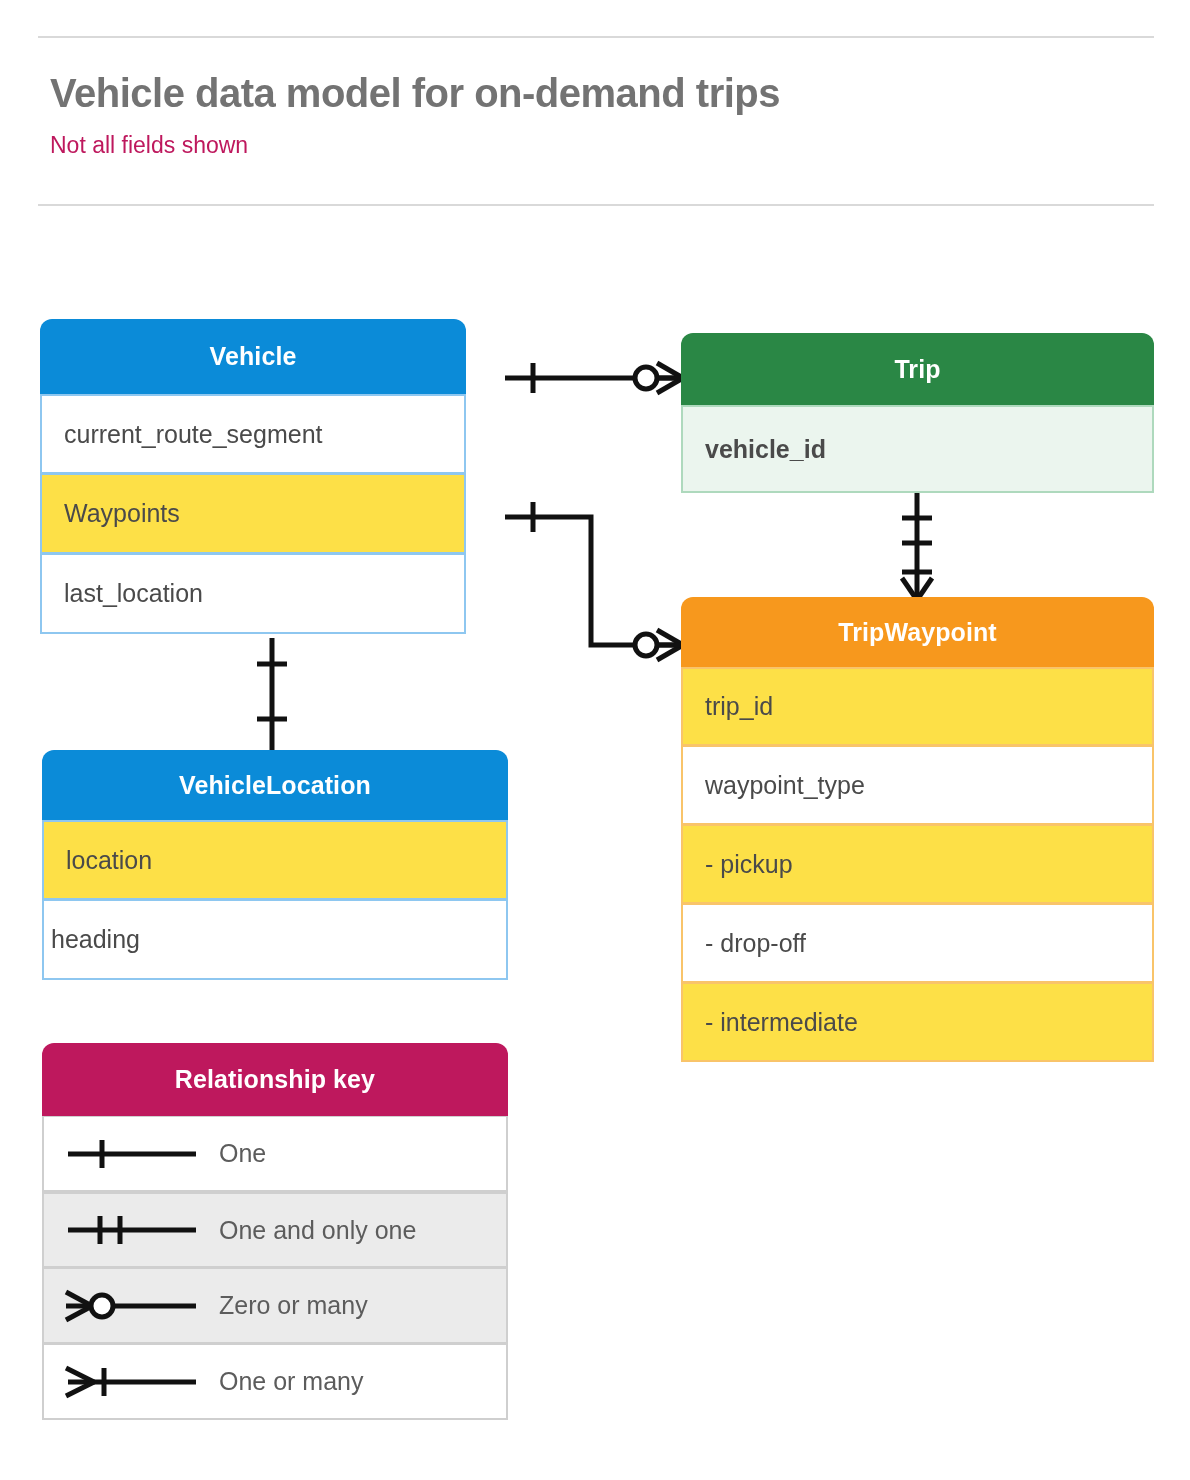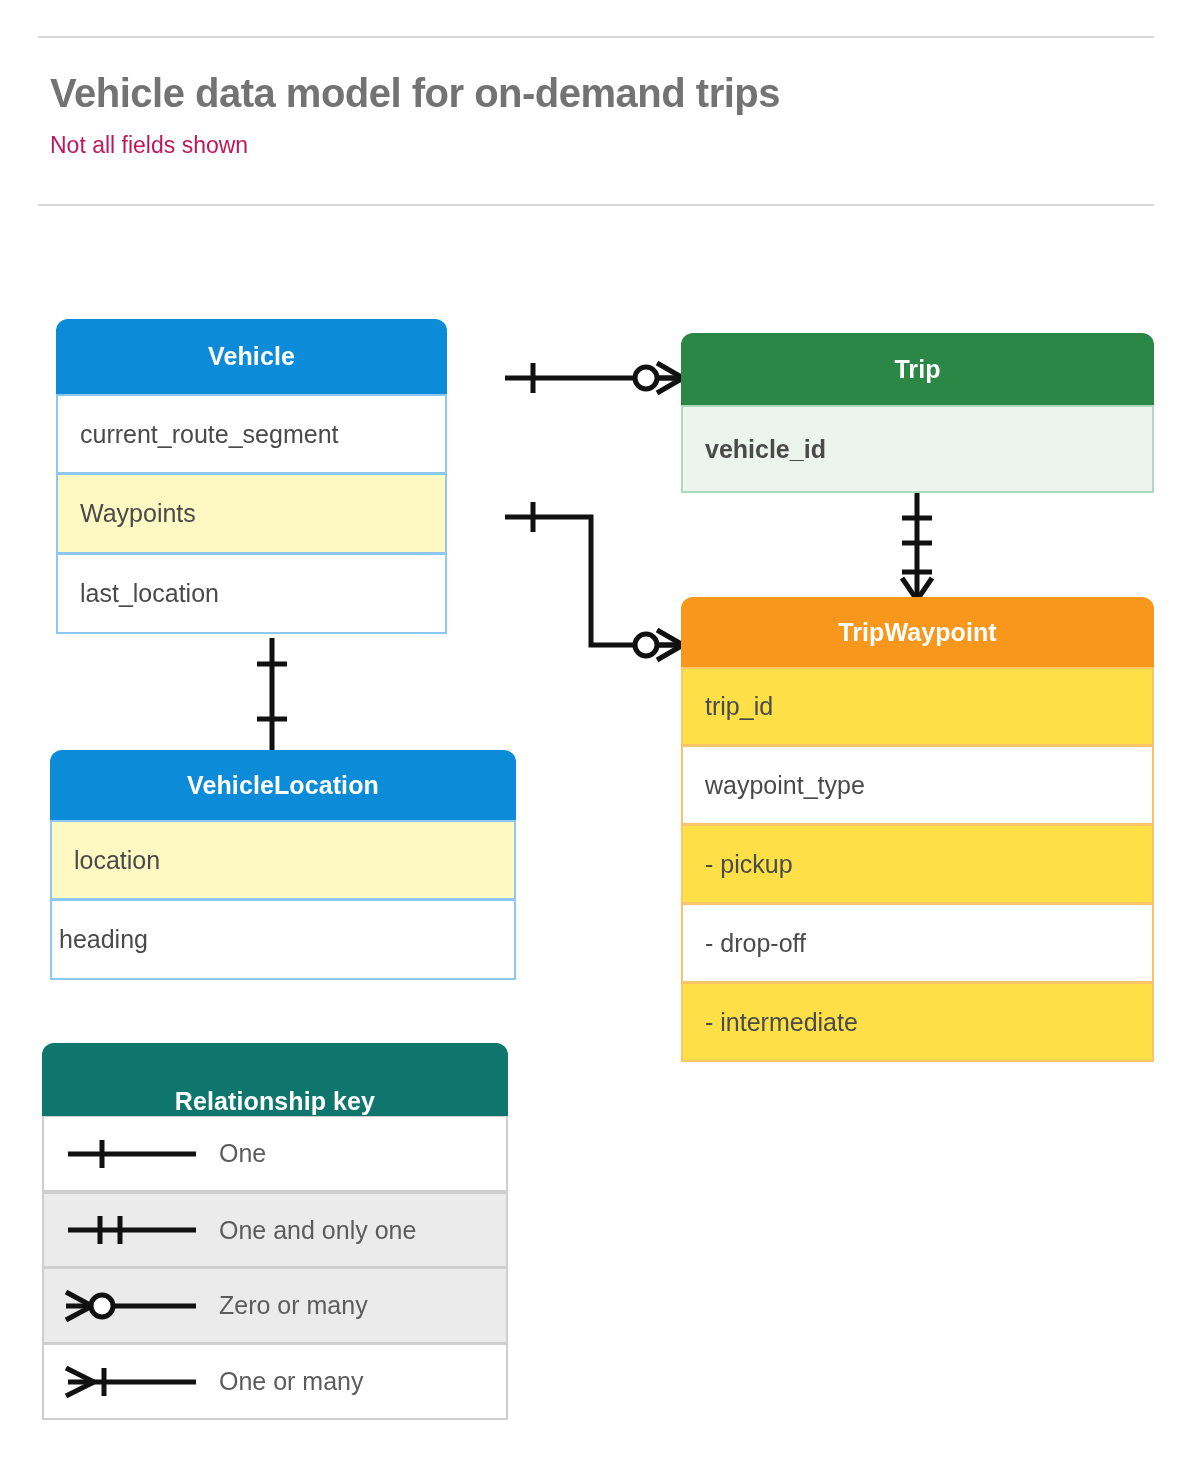--- a/index.html
+++ b/index.html
@@ -70,34 +70,34 @@
     padding-left: 22px;
     color: #4a4a4a;
     border-style: solid;
     border-width: 1px 2px 2px 2px;
   }
   .entity-row.first { border-top-width: 2px; }
 
   
   .t-blue .entity-header { background: #0b8bd8; }
   .t-blue .entity-row    { border-color: #8ec7f0; background: #ffffff; }
-  .t-blue .entity-row.alt{ background: #fef9c3; }
+  .t-blue .entity-row.alt{ background: #fde047; }
 
   
   .t-green .entity-header { background: #2a8745; }
   .t-green .entity-row    { border-color: #aed9bd; background: #ffffff; font-weight: bold; }
   .t-green .entity-row.alt{ background: #ebf5ee; }
 
   
   .t-orange .entity-header { background: #f7981d; }
   .t-orange .entity-row    { border-color: #f9c46a; background: #ffffff; }
   .t-orange .entity-row.alt{ background: #fde047; }
 
   
-  .t-grey .entity-header { background: #0f766e; align-items: flex-end; }
+  .t-grey .entity-header { background: #be185d; }
   .t-grey .entity-row    { border-color: #cfcfcf; background: #ffffff; padding-left: 0; }
   .t-grey .entity-row.alt{ background: #ebebeb; }
 
   
   .legend-sym {
     width: 175px;
     flex: 0 0 175px;
     display: flex;
     align-items: center;
     justify-content: center;
@@ -158,21 +158,21 @@
 
     <g>
       <line x1="272" y1="638" x2="272" y2="752"></line>
       <line x1="257" y1="664" x2="287" y2="664"></line>
       <line x1="257" y1="719" x2="287" y2="719"></line>
     </g>
 
   </g>
 </svg>
 
-<div class="entity t-blue" style="left:56px; top:319px; width:391px;">
+<div class="entity t-blue" style="left:40px; top:319px; width:426px;">
   <div class="entity-header" style="height:75px;">
     <span>Vehicle</span>
   </div>
   <div class="entity-row first" style="height:80px;">
     <span>current_route_segment</span>
   </div>
   <div class="entity-row alt" style="height:80px;">
     <span>Waypoints</span>
   </div>
   <div class="entity-row" style="height:80px;">
@@ -203,21 +203,21 @@
     <span>   -  pickup</span>
   </div>
   <div class="entity-row" style="height:79px;">
     <span>   -  drop-off</span>
   </div>
   <div class="entity-row alt" style="height:79px;">
     <span>   -  intermediate</span>
   </div>
 </div>
 
-<div class="entity t-blue" style="left:50px; top:750px; width:466px;">
+<div class="entity t-blue" style="left:42px; top:750px; width:466px;">
   <div class="entity-header" style="height:70px;">
     <span>VehicleLocation</span>
   </div>
   <div class="entity-row alt first" style="height:80px;">
     <span>location</span>
   </div>
   <div class="entity-row" style="height:80px;padding-left:7px;">
     <span>heading</span>
   </div>
 </div>

